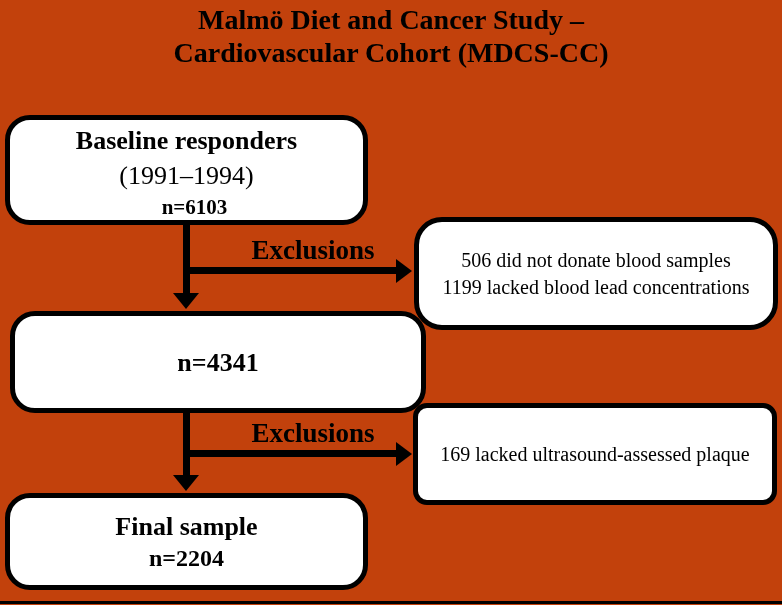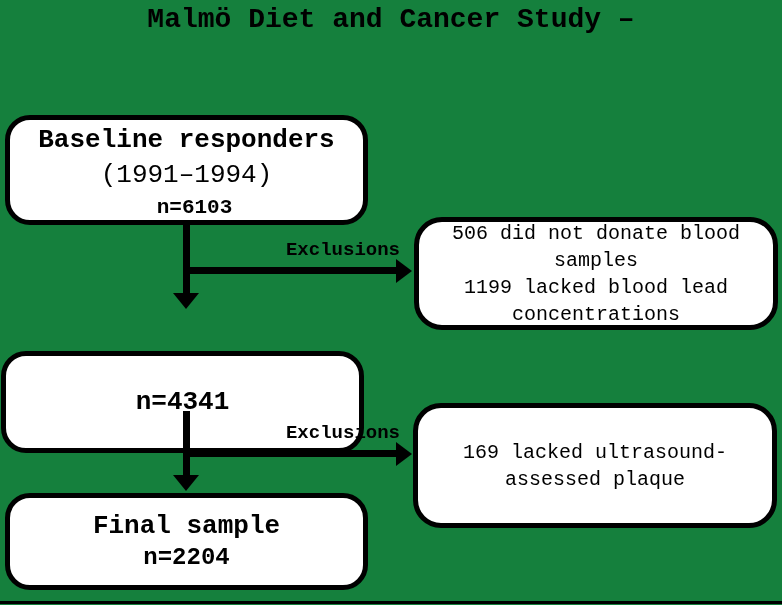--- a/index.html
+++ b/index.html
@@ -1,22 +1,22 @@
 <!DOCTYPE html>
 <html><head>
 <meta charset="utf-8">
 <style>
   html, body { margin: 0; padding: 0; background: #ffffff; }
   .figure {
     position: relative;
     width: 782px;
     height: 605px;
-    background: #15803d;
+    background: #c2410c;
     color: #000000;
-    font-family: Liberation Mono, monospace;
+    font-family: Liberation Serif, serif;
     overflow: hidden;
   }
   .title {
     position: absolute;
     top: 3px; left: 0; width: 100%;
     text-align: center;
     font-weight: bold;
     font-size: 28px;
     line-height: 33px;
   }
@@ -26,25 +26,25 @@
     border-radius: 25px;
     background: #ffffff;
     box-sizing: border-box;
     display: flex;
     flex-direction: column;
     align-items: center;
     justify-content: center;
     text-align: center;
   }
   .box-baseline { left: 5px;  top: 115px; width: 363px; height: 110px; padding-top: 5px; }
-  .box-mid      { left: 1px;  top: 311px; width: 363px; height: 102px; margin-top: 40px; }
+  .box-mid      { left: 10px;  top: 311px; width: 416px; height: 102px; }
   .box-final    { left: 5px;  top: 493px; width: 363px; height: 97px; }
   .box-excl     { border-radius: 28px; font-size: 20px; line-height: 27px; font-weight: normal; }
   .box-excl-1   { left: 414px; top: 217px; width: 364px; height: 113px; }
-  .box-excl-2   { left: 413px; top: 403px; width: 364px; height: 125px; }
+  .box-excl-2   { left: 413px; top: 403px; width: 364px; height: 102px; border-radius: 14px; }
 
   .line-bold-lg { font-weight: bold;   font-size: 26px; line-height: 33px; }
   .line-reg-lg  { font-weight: normal; font-size: 26px; line-height: 37px; }
   .line-bold-sm { font-weight: bold;   font-size: 21px; line-height: 27px; margin-left: 16px; }
   .line-bold-md { font-weight: bold;   font-size: 24px; line-height: 30px; }
 
   .conn { position: absolute; background: #000000; }
   .vline-1 { left: 183px; top: 223px; width: 7px;  height: 72px; }
   .hline-1 { left: 186px; top: 267px; width: 212px; height: 7px; }
   .vline-2 { left: 183px; top: 411px; width: 7px;  height: 66px; }
@@ -72,42 +72,43 @@
   .arrow-right-2 {
     left: 396px; top: 442px;
     border-top: 12px solid transparent;
     border-bottom: 12px solid transparent;
     border-left: 16px solid #000000;
   }
 
   .excl-label {
     position: absolute;
     width: 174px;
-    text-align: right;
+    text-align: center;
     font-weight: bold;
-    font-size: 19px;
+    font-size: 27px;
     line-height: 30px;
   }
   .excl-label-1 { left: 226px; top: 235px; }
   .excl-label-2 { left: 226px; top: 418px; }
 
   .bottom-rule {
     position: absolute;
     left: 0; top: 601px;
     width: 782px; height: 3px;
     background: #000000;
   }
 </style>
 </head>
 <body>
 
 <div class="figure">
 
   <div class="title">
     <div>Malmö Diet and Cancer Study –</div>
+    <div>Cardiovascular Cohort (MDCS-CC)</div>
   </div>
 
   <div class="box box-baseline">
     <div class="line-bold-lg">Baseline responders</div>
     <div class="line-reg-lg">(1991–1994)</div>
     <div class="line-bold-sm">n=6103</div>
   </div>
 
   <div class="conn vline-1"></div>
   <div class="arrow arrow-down-1"></div>

